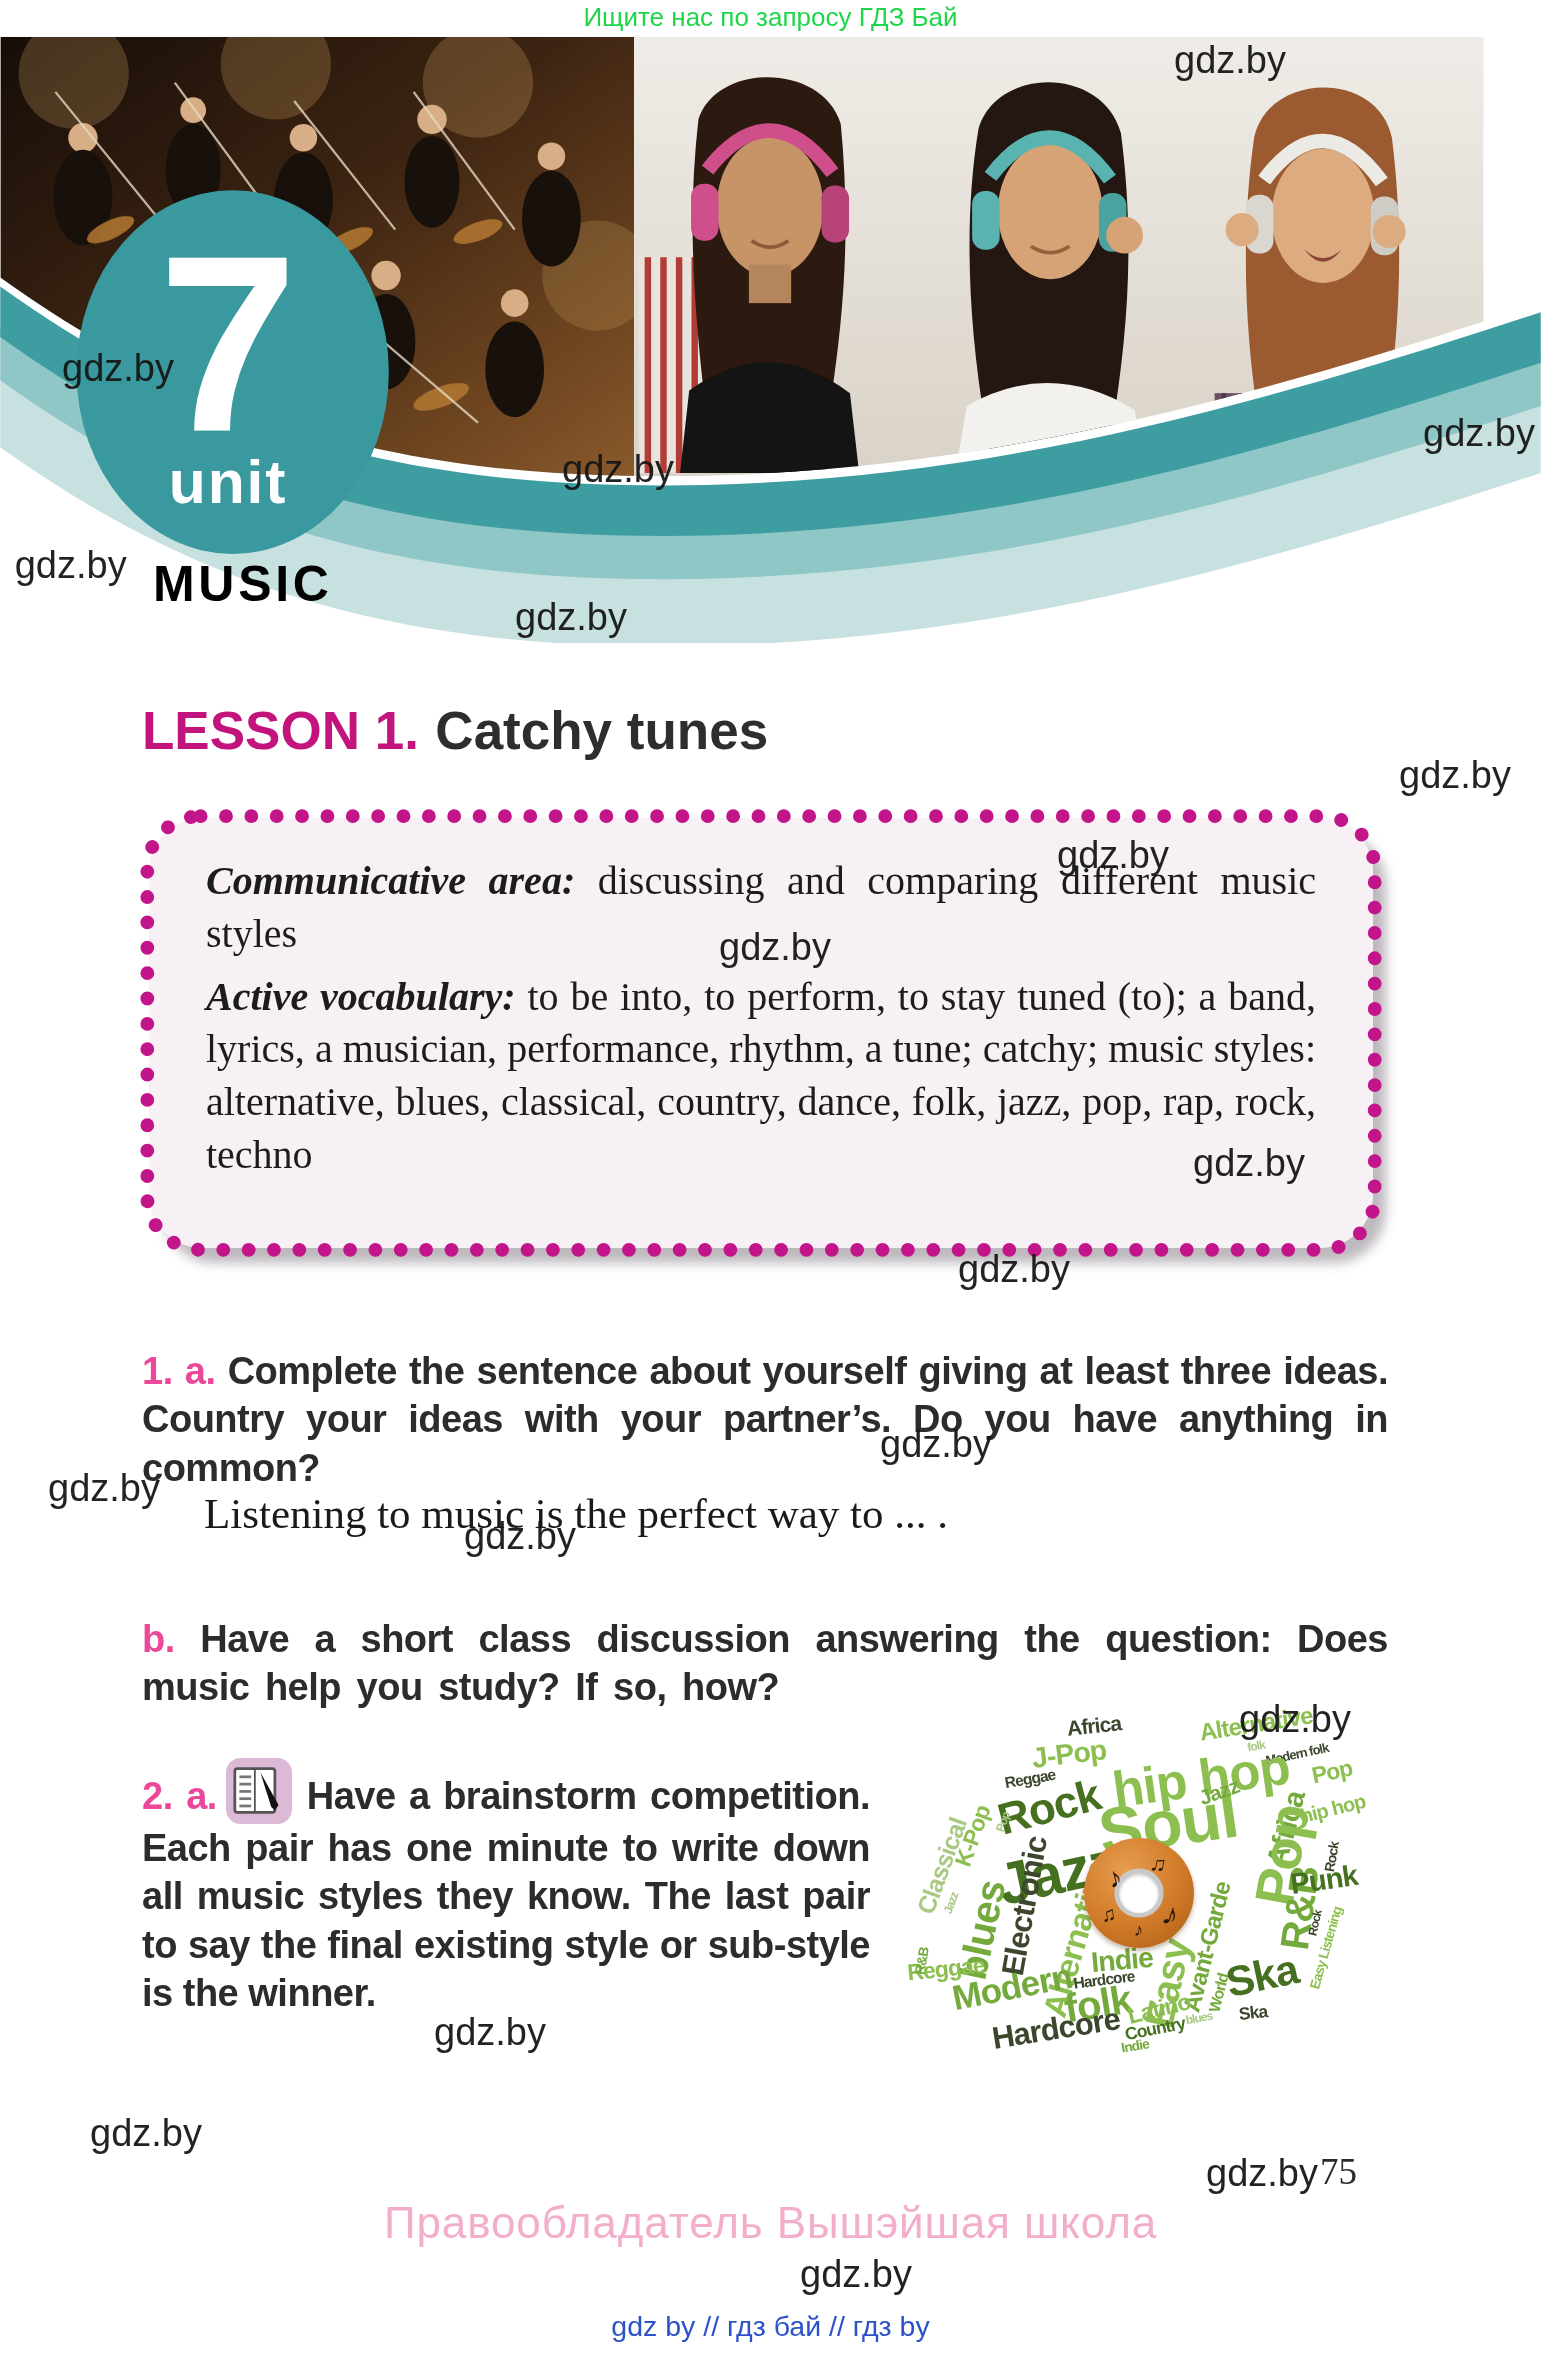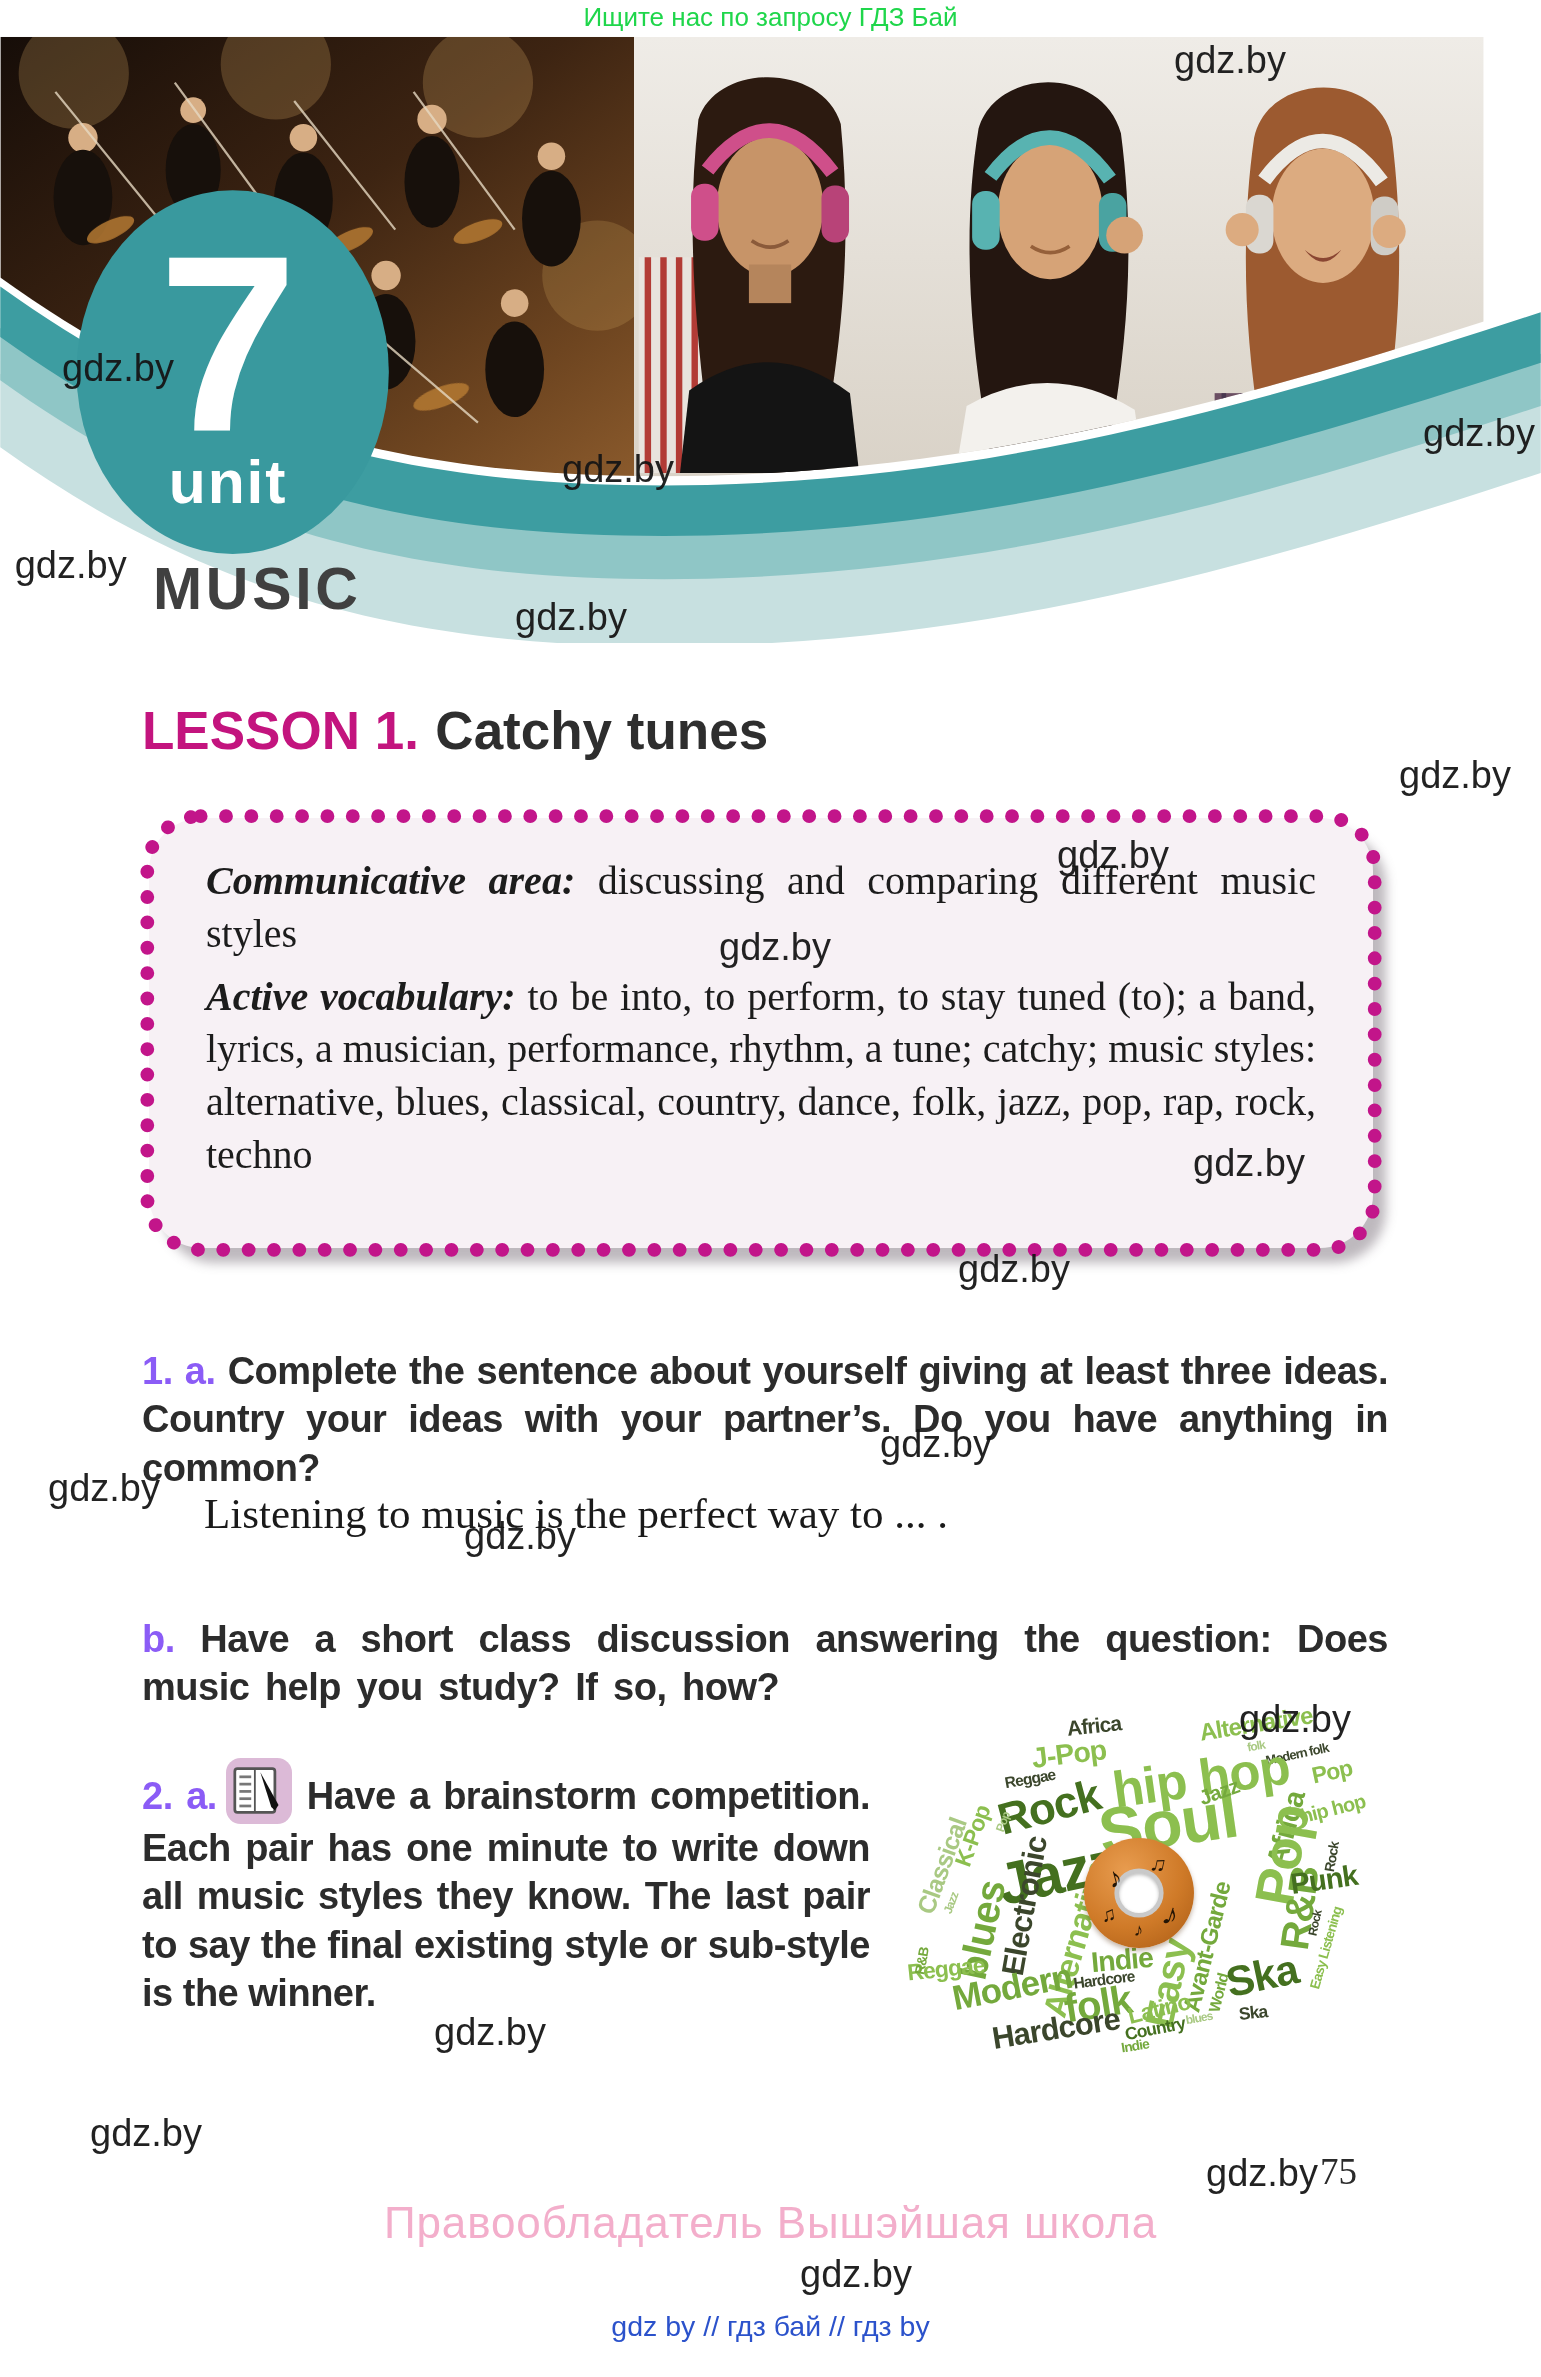--- a/index.html
+++ b/index.html
@@ -7,22 +7,22 @@
         font-family:"Liberation Sans",sans-serif;}
 
   
   #top-banner{position:absolute;top:1.8px;left:0;width:100%;text-align:center;
       font-size:26px;color:#1fd64b;font-weight:400;}
 
   
   #header-art{position:absolute;top:0;left:0;}
 
   
-  #music-title{position:absolute;left:153px;top:555px;font-size:59px;font-weight:bold;
-      color:#404040;letter-spacing:3.7px;}
+  #music-title{position:absolute;left:153px;top:555px;font-size:50px;font-weight:bold;
+      color:#000000;letter-spacing:3.7px;}
 
   
   #lesson-heading{position:absolute;left:142px;top:700px;font-size:53px;font-weight:bold;white-space:nowrap;}
   #lesson-heading .lesson-num{color:#c3147e;margin-right:16.5px;}
   #lesson-heading .lesson-name{color:#2e2e2e;}
 
   
   #info-box{position:absolute;left:138px;top:807px;width:1246px;height:452px;}
   #info-box .box-bg{position:absolute;left:11px;top:11px;right:11px;bottom:11px;
       background:#f7f1f5;border-radius:53px;
@@ -32,21 +32,21 @@
       font-family:"Liberation Serif",serif;font-size:40px;line-height:1.32;color:#1c1c1c;
       text-align:justify;}
   #info-box .box-content p{margin:0;}
   #info-box .box-content p.vocab{margin-top:10px;}
   #info-box .box-content b{font-weight:bold;font-style:italic;}
   #info-box .p-comm{word-spacing:9.2px;}
 
   
   .ex{position:absolute;font-size:38px;font-weight:bold;color:#2c2c2c;
       letter-spacing:-0.5px;line-height:1.27;text-align:justify;}
-  .ex .num{color:#8b5cf6;}
+  .ex .num{color:#ec4899;}
   #ex1a{left:142px;top:1309px;width:1246px;}
   #listening-line{position:absolute;left:204px;top:1489px;
       font-family:"Liberation Serif",serif;font-size:43px;color:#1a1a1a;}
   #ex1b{left:142px;top:1577px;width:1246px;word-spacing:5.5px;}
   #ex2a{left:142px;top:1720px;width:728px;}
 
   
   .task-icon{display:inline-block;width:66px;height:66px;vertical-align:-14.7px;
       margin:0 14.7px 0 9.2px;background:#dcbad7;border-radius:14.7px;position:relative;}
   .task-icon svg{position:absolute;left:7.4px;top:7.4px;}

